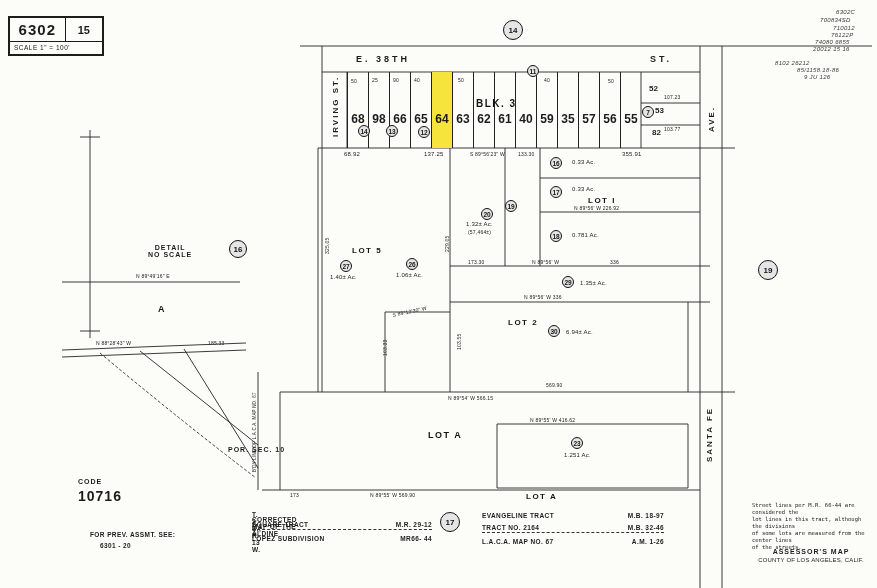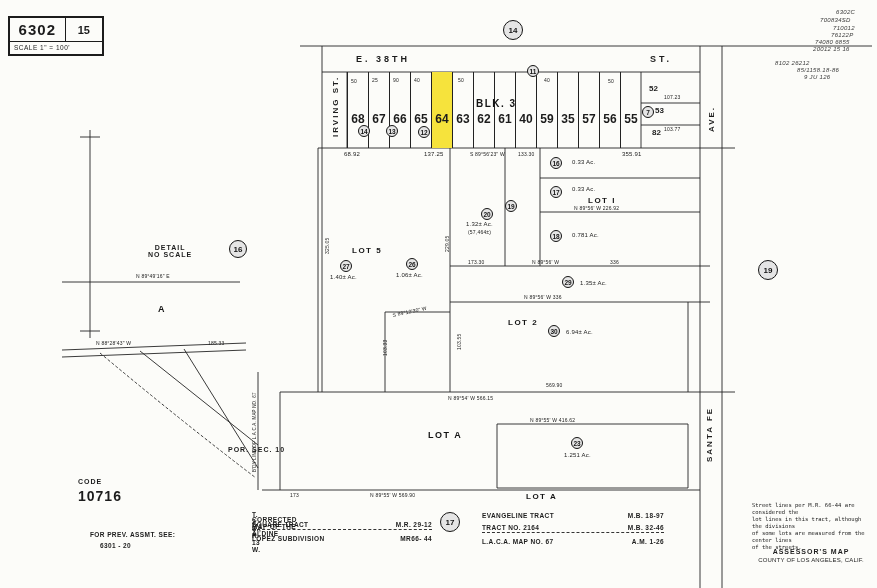--- a/index.html
+++ b/index.html
@@ -69,21 +69,21 @@
   <div class="street-h" style="left:356px; top:54px;">E. 38TH</div>
   <div class="street-h" style="left:650px; top:54px;">ST.</div>
 
   <div class="vstreet" style="left:331px; top:137px;">IRVING ST.</div>
   <div class="vstreet" style="left:707px; top:132px;">AVE.</div>
   <div class="vstreet" style="left:705px; top:462px;">SANTA FE</div>
 
   <div>
 
   <div class="lot" style="position: absolute; left: 347px;">68</div>
-      <div class="lot" style="position: absolute; left: 368px;">67</div>
+      <div class="lot" style="position: absolute; left: 368px;">98</div>
       <div class="lot" style="position: absolute; left: 389px;">66</div>
       <div class="lot" style="position: absolute; left: 410px;">65</div>
       <div class="lot hl" style="position: absolute; left: 431px;">64</div>
       <div class="lot" style="position: absolute; left: 452px;">63</div>
       <div class="lot" style="position: absolute; left: 473px;">62</div>
       <div class="lot" style="position: absolute; left: 494px;">61</div>
       <div class="lot" style="position: absolute; left: 515px;">40</div>
       <div class="lot" style="position: absolute; left: 536px;">59</div>
       <div class="lot" style="position: absolute; left: 557px;">35</div>
       <div class="lot" style="position: absolute; left: 578px;">57</div>

